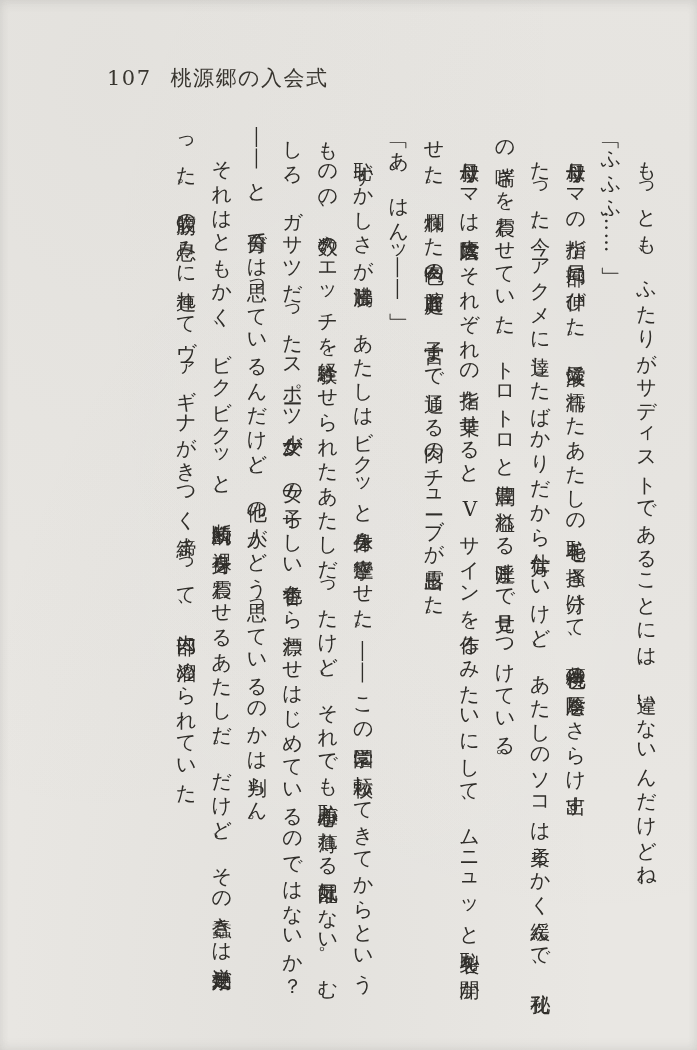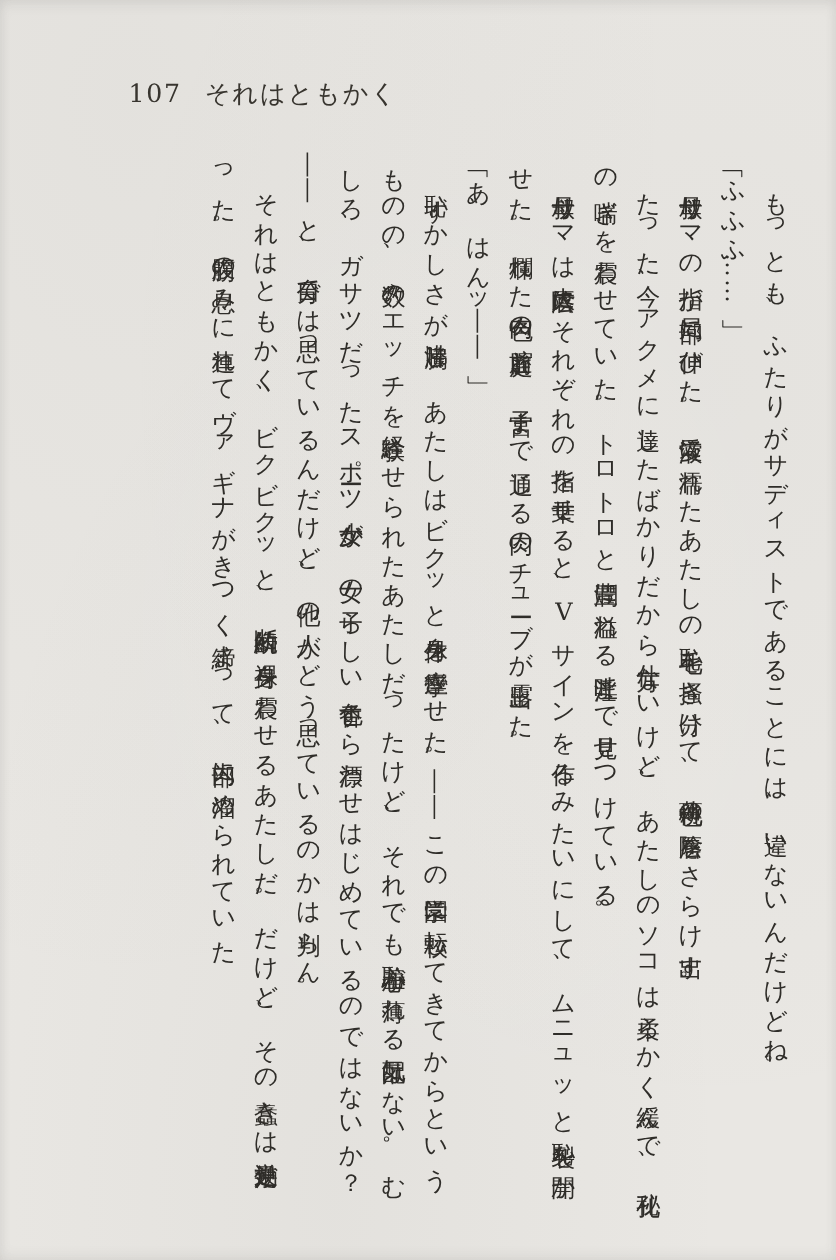--- a/index.html
+++ b/index.html
@@ -64,21 +64,21 @@
   .upright {
     text-orientation: upright;
   }
 </style>
 </head>
 <body>
 
 <div class="page">
 
   <div class="running-head">
-    <span class="num">107</span><span>それはともかく</span>
+    <span class="num">107</span><span>桃源郷の入会式</span>
   </div>
 
   <div class="body-text">
     <p>もっとも、ふたりがサディストであることには、違いないんだけどね。</p>
     <p class="dialogue">「ふふふ……」</p>
     <p>叔母サマの指が局部に伸びた。愛液に濡れたあたしの恥毛を掻き分けて、薄桃色の陰唇をさらけ出す。</p>
     <p>たった今、アクメに達したばかりだから仕方ないけど、あたしのソコは柔らかく緩んで、秘孔の喘ぎを震わせていた。トロトロと豊潤に溢れる吐淫まで見せつけている。</p>
     <p>叔母サマは大陰唇にそれぞれの指を乗せると、<span class="upright">V</span>サインを作るみたいにして、ムニュッと恥裂を開かせた。爛れた肉色の膣前庭と、子宮まで通じる肉のチューブが露出した。</p>
     <p class="dialogue">「あ、はんッ――」</p>
     <p>恥ずかしさが沸騰し、あたしはビクッと身体を痙攣させた。――この学園に転校してきてからというものの、数々のエッチを経験させられたあたしだったけど、それでも羞恥心が薄れる気配はない。むしろ、ガサツだったスポーツ少女が、女の子らしい色香すら漂わせはじめているのではないか？――と、自分では思っているんだけど、他の人がどう思っているのかは判らん。</p>

